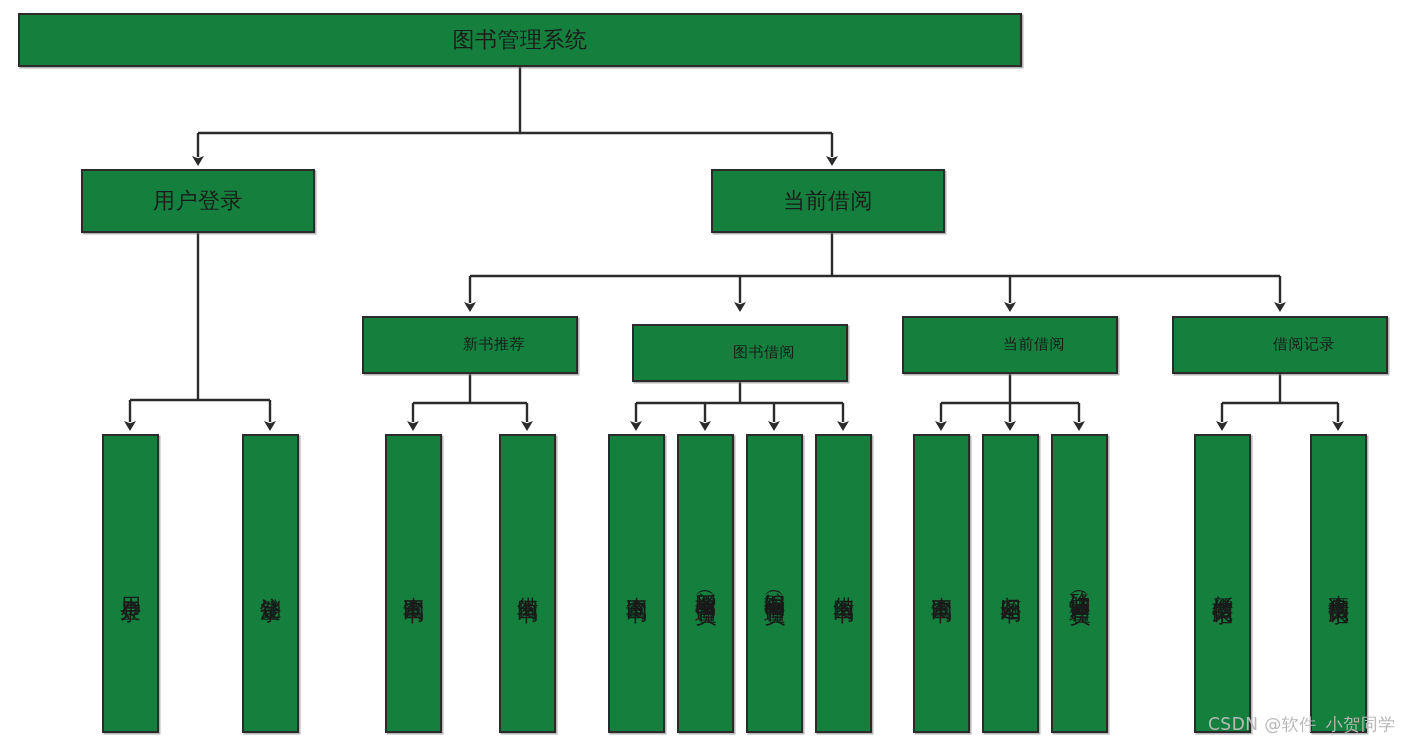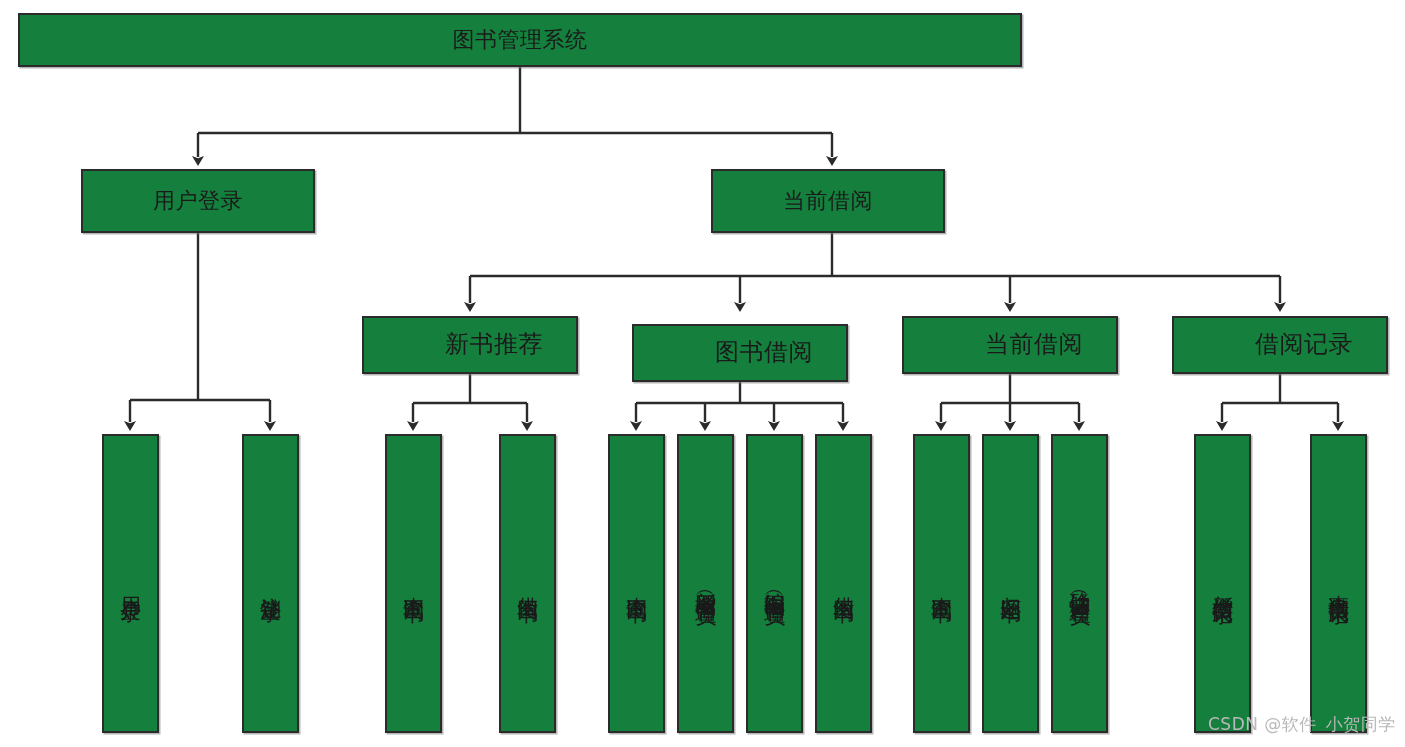--- a/index.html
+++ b/index.html
@@ -52,21 +52,21 @@
     writing-mode: vertical-rl;
     text-orientation: upright;
     font-size: 21px;
     line-height: 1.35;
     letter-spacing: 2px;
     white-space: nowrap;
     text-align: center;
   }
   .node.root .lbl { font-size: 22px; }
   .node.lvl2 .lbl { font-size: 22px; }
-  .node.lvl3 .lbl { font-size: 24px; margin-left: 48px; }
+  .node.lvl3 .lbl { font-size: 15px; margin-left: 48px; }
 
   #watermark {
     position: absolute;
     left: 1192px;
     top: 713px;
     font-size: 17px;
     color: #b9b9b9;
     white-space: nowrap;
     letter-spacing: 0.5px;
     font-family: "DejaVu Sans", "Liberation Sans", sans-serif;

